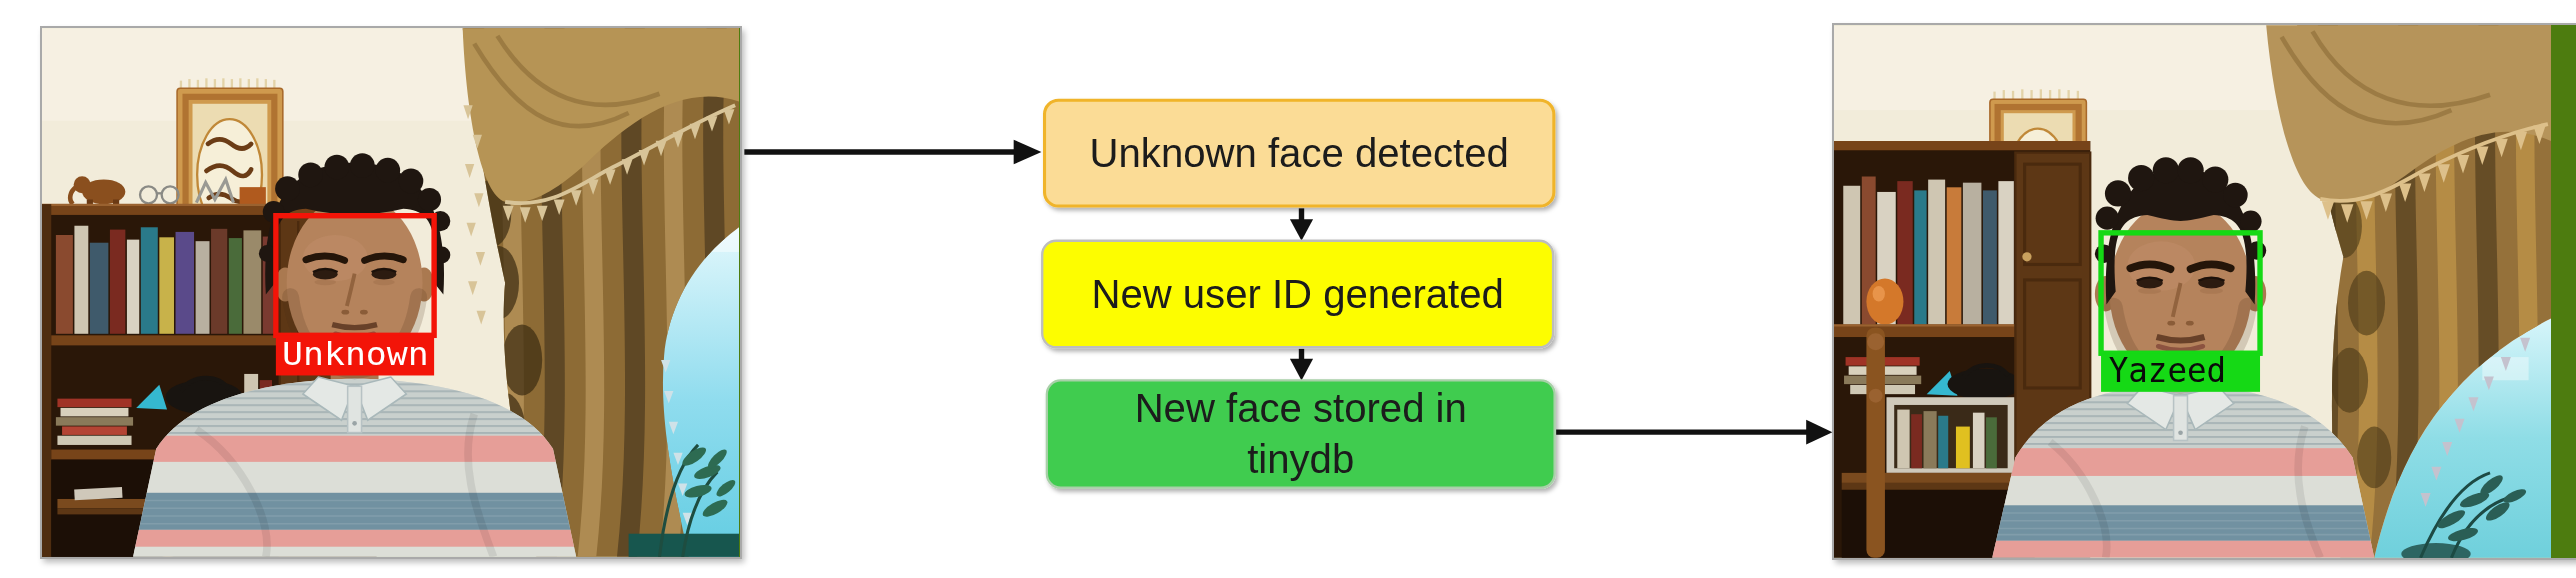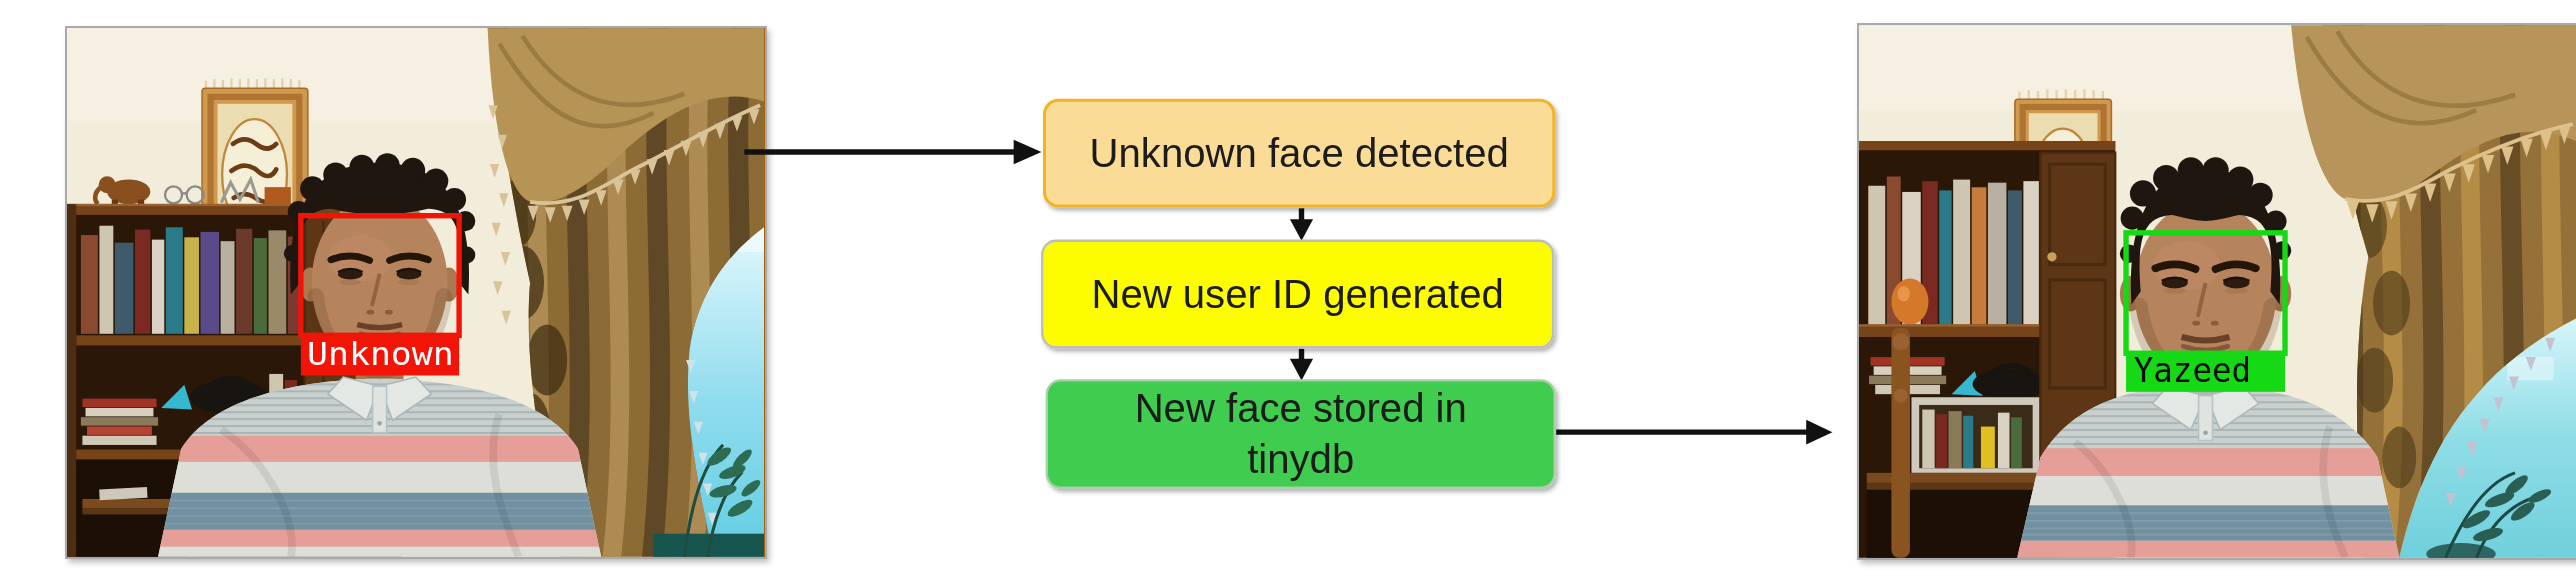--- a/index.html
+++ b/index.html
@@ -1,19 +1,19 @@
 <!DOCTYPE html>
 <html style="font-size:12.4px"><head>
 <meta charset="utf-8">
 <style>
   html,body{margin:0;padding:0;background:#ffffff;}
   .canvas{position:relative;width:2576px;height:578px;background:#ffffff;overflow:hidden;
           font-family:"Liberation Sans",sans-serif;}
   .photo-frame{position:absolute;box-sizing:border-box;border:2.3px solid #a9a9a9;
-               box-shadow:3.1px 3.9px 6.2px rgba(0,0,0,.28);background:#a16207;margin-left:25px;}
+               box-shadow:3.1px 3.9px 6.2px rgba(0,0,0,.28);background:#4d7c0f;}
   .photo-frame svg{display:block;}
   #left-frame{left:40px;top:26px;width:702px;height:533px;}
   #right-frame{left:1832px;top:23px;width:802px;height:537px;}
   .flow-layer{position:absolute;left:0;top:0;}
   .flow-label{font-family:"Liberation Sans",sans-serif;font-size:52px;fill:#1a1a1a;
               text-anchor:middle;}
   .det-text{font-family:"DejaVu Sans Mono",monospace;font-weight:500;}
   .det-text-l{font-size:42px;}
   .det-text-r{font-size:44px;}
   .arrow-line{stroke:#111111;stroke-width:7;}

